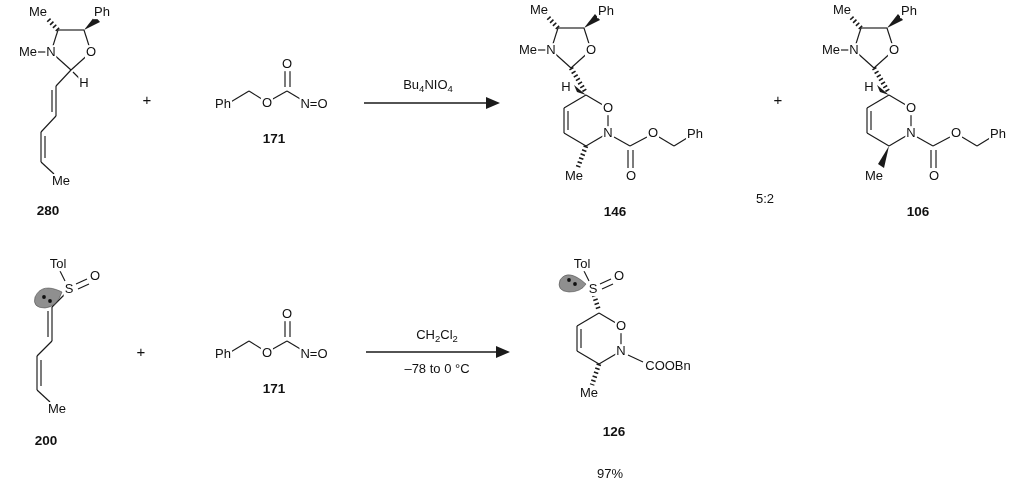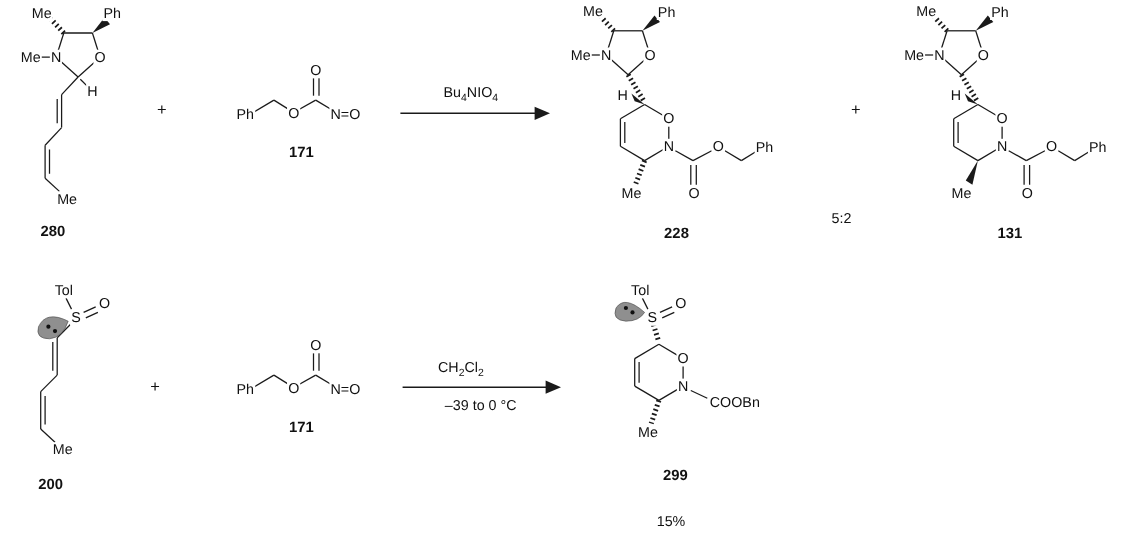--- a/index.html
+++ b/index.html
@@ -190,59 +190,59 @@
   <span class="lbl" style="left:512px;top:50px">Me</span>
   <span class="lbl" style="left:535px;top:50px">N</span>
   <span class="lbl" style="left:575px;top:50px">O</span>
   <span class="lbl" style="left:550px;top:87px">H</span>
   <span class="lbl" style="left:592px;top:108px">O</span>
   <span class="lbl" style="left:592px;top:133px">N</span>
   <span class="lbl" style="left:615px;top:176px">O</span>
   <span class="lbl" style="left:637px;top:133px">O</span>
   <span class="lbl" style="left:679px;top:134px">Ph</span>
   <span class="lbl" style="left:558px;top:176px">Me</span>
-  <span class="lbl num" style="left:599px;top:212px">228</span>
+  <span class="lbl num" style="left:599px;top:212px">146</span>
 
   <span class="lbl plus" style="left:762px;top:100px">+</span>
   <span class="lbl" style="left:749px;top:199px">5:2</span>
 
   <span class="lbl" style="left:826px;top:10px">Me</span>
   <span class="lbl" style="left:893px;top:11px">Ph</span>
   <span class="lbl" style="left:815px;top:50px">Me</span>
   <span class="lbl" style="left:838px;top:50px">N</span>
   <span class="lbl" style="left:878px;top:50px">O</span>
   <span class="lbl" style="left:853px;top:87px">H</span>
   <span class="lbl" style="left:895px;top:108px">O</span>
   <span class="lbl" style="left:895px;top:133px">N</span>
   <span class="lbl" style="left:918px;top:176px">O</span>
   <span class="lbl" style="left:940px;top:133px">O</span>
   <span class="lbl" style="left:982px;top:134px">Ph</span>
   <span class="lbl" style="left:858px;top:176px">Me</span>
-  <span class="lbl num" style="left:902px;top:212px">131</span>
+  <span class="lbl num" style="left:902px;top:212px">106</span>
 
   <span class="lbl" style="left:42px;top:264px">Tol</span>
   <span class="lbl" style="left:53px;top:289px">S</span>
   <span class="lbl" style="left:79px;top:276px">O</span>
   <span class="lbl" style="left:41px;top:409px">Me</span>
   <span class="lbl num" style="left:30px;top:441px">200</span>
 
   <span class="lbl plus" style="left:125px;top:352px">+</span>
 
   <span class="lbl" style="left:207px;top:354px">Ph</span>
   <span class="lbl" style="left:251px;top:353px">O</span>
   <span class="lbl" style="left:271px;top:314px">O</span>
   <span class="lbl" style="left:298px;top:354px">N=O</span>
   <span class="lbl num" style="left:258px;top:389px">171</span>
 
-  <span class="lbl" style="left:403px;top:336px"><span>CH</span><sub>2</sub><span>Cl</span><sub>2</sub></span>
-  <span class="lbl" style="left:421px;top:369px">–39 to 0 °C</span>
+  <span class="lbl" style="left:421px;top:336px"><span>CH</span><sub>2</sub><span>Cl</span><sub>2</sub></span>
+  <span class="lbl" style="left:421px;top:369px">–78 to 0 °C</span>
 
   <span class="lbl" style="left:566px;top:264px">Tol</span>
   <span class="lbl" style="left:577px;top:289px">S</span>
   <span class="lbl" style="left:603px;top:276px">O</span>
   <span class="lbl" style="left:605px;top:326px">O</span>
   <span class="lbl" style="left:605px;top:351px">N</span>
   <span class="lbl" style="left:652px;top:366px">COOBn</span>
   <span class="lbl" style="left:573px;top:393px">Me</span>
-  <span class="lbl num" style="left:598px;top:432px">299</span>
-  <span class="lbl" style="left:594px;top:474px">15%</span>
+  <span class="lbl num" style="left:598px;top:432px">126</span>
+  <span class="lbl" style="left:594px;top:474px">97%</span>
 
 </div>
 
 </body></html>

